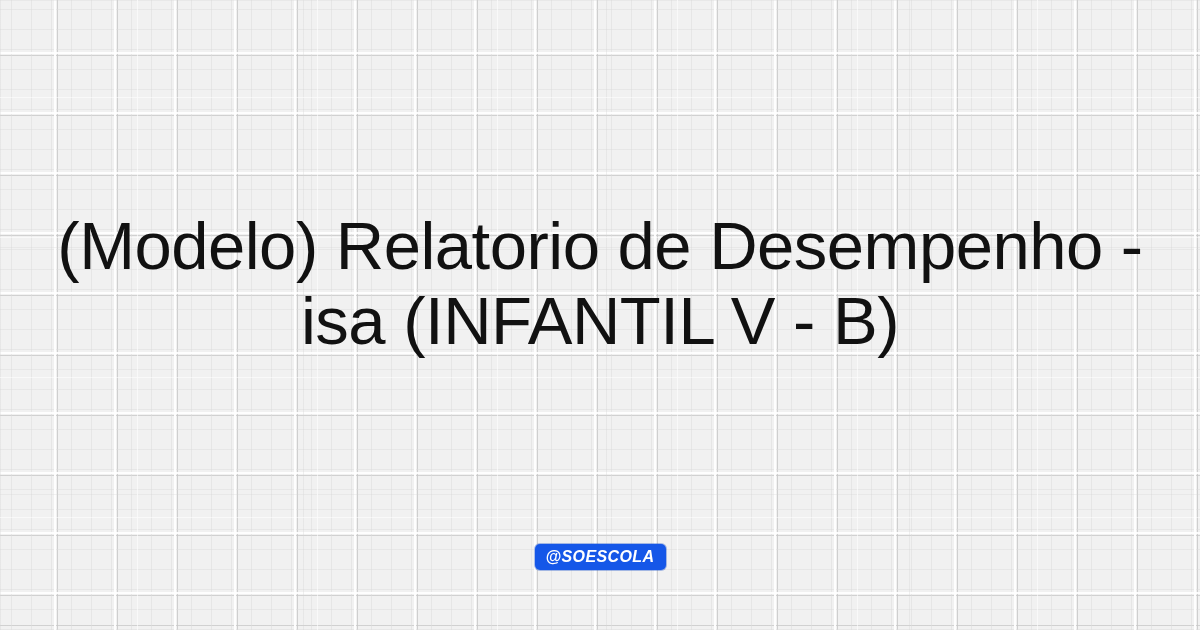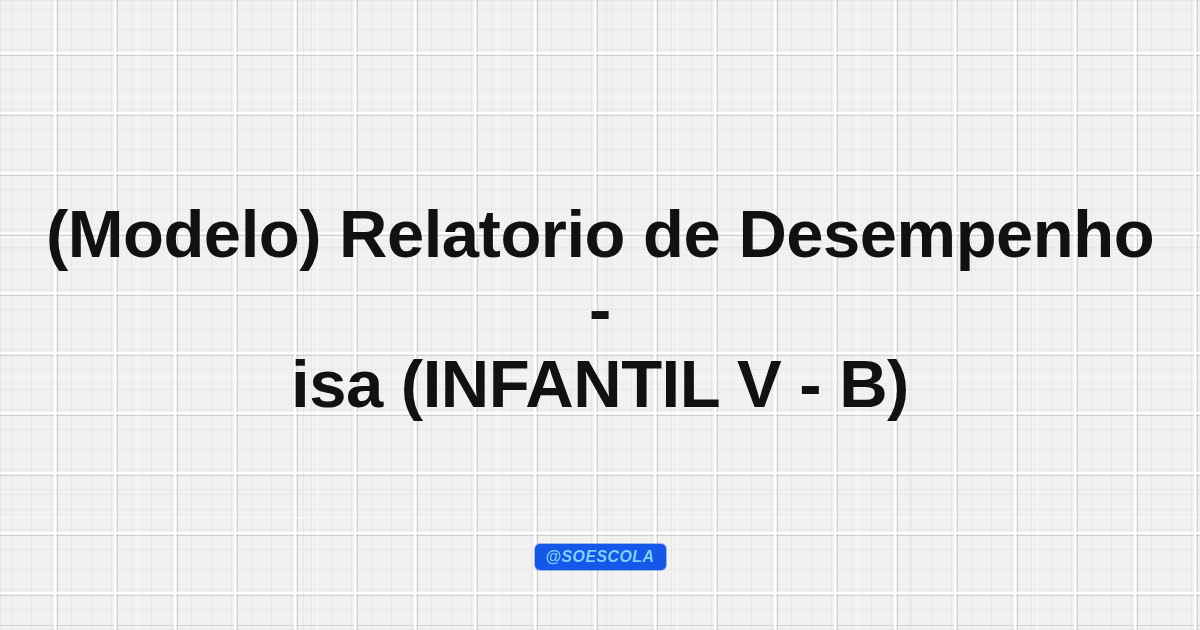--- a/index.html
+++ b/index.html
@@ -85,44 +85,44 @@
     left: 0;
     right: 0;
     top: 196px;
     text-align: center;
     padding: 0 36px;
     box-sizing: border-box;
     z-index: 5;
   }
 
   #page-title {
-    margin: 0;
+    margin: 12px;
     font-family: "Liberation Sans", sans-serif;
-    font-weight: 700;
+    font-weight: 400;
     font-size: 67px;
     line-height: 1.12;
     letter-spacing: -0.5px;
     color: #111111;
     white-space: pre-line;
   }
 
   
   #badge-wrap {
     position: absolute;
     left: 0;
     right: 0;
     top: 544px;
     text-align: center;
     z-index: 6;
   }
 
   #brand-badge {
     display: inline-block;
     background-color: #1557e8;
-    color: #7dd3fc;
+    color: #ffffff;
     font-family: "Liberation Sans", sans-serif;
     font-weight: 700;
     font-style: italic;
     font-size: 16px;
     letter-spacing: 0.4px;
     line-height: 26px;
     height: 26px;
     padding: 0 11px;
     border-radius: 5px;
     vertical-align: middle;

